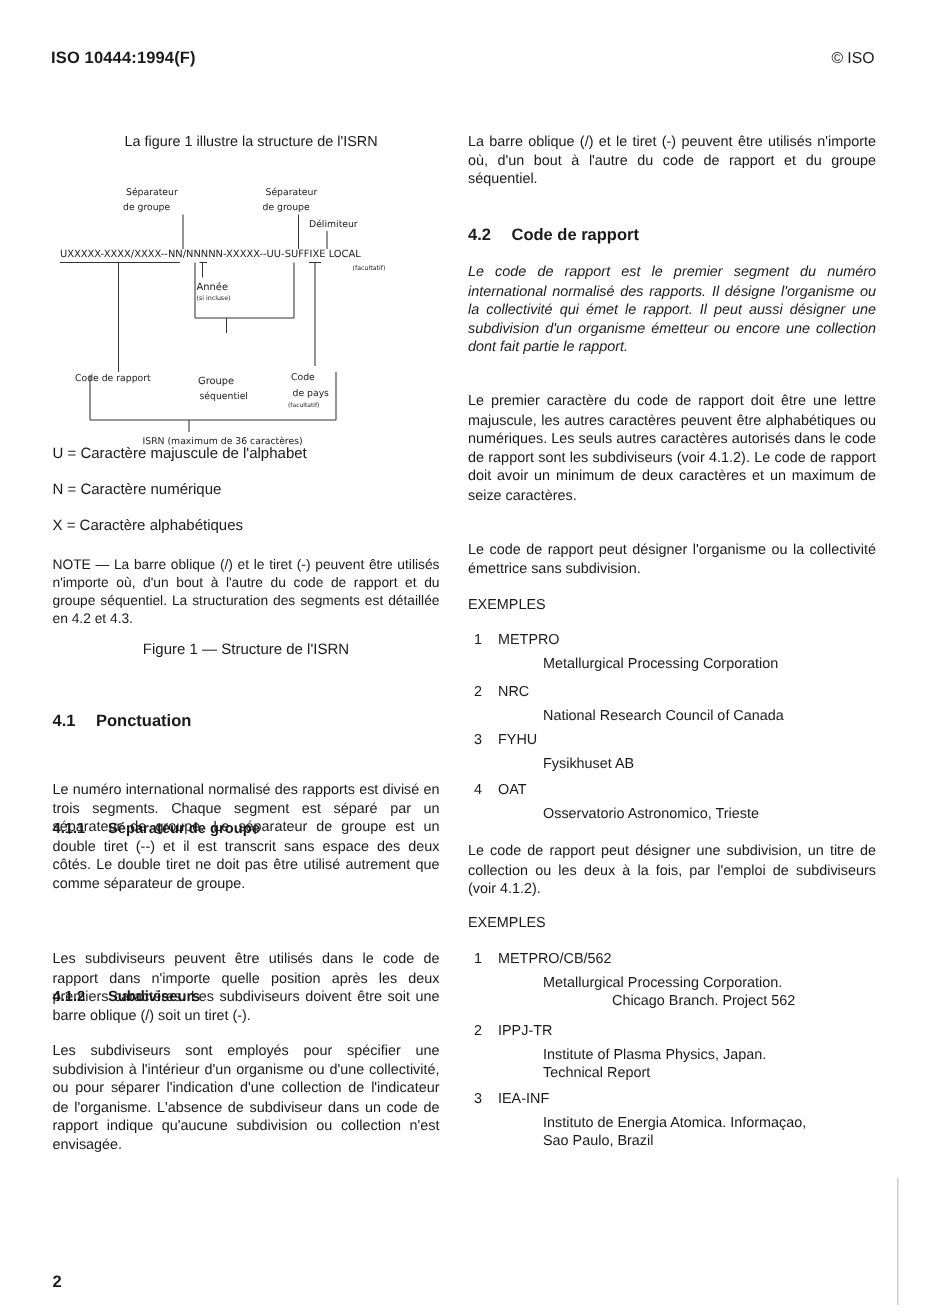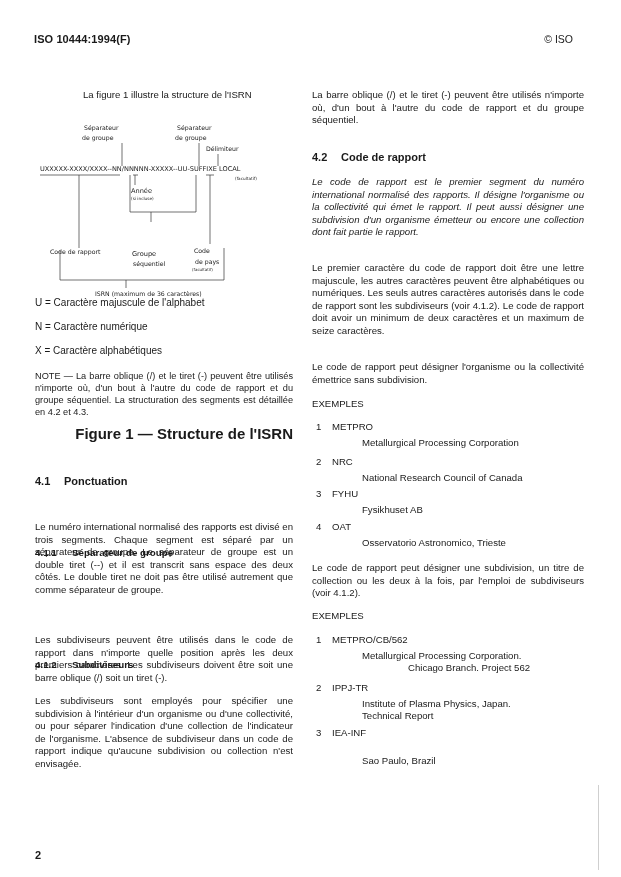--- a/index.html
+++ b/index.html
@@ -1,30 +1,30 @@
 <!DOCTYPE html>
 <html><head>
 <meta charset="utf-8">
 <style>
   html, body { margin:0; padding:0; background:#ffffff; }
   body { width:621px; height:877px; position:relative; overflow:hidden; color:#1a1a1a;
          font-family:"Liberation Sans", sans-serif; }
   .abs { position:absolute; }
   .hdr-left { left:34px; top:33px; font-weight:bold; font-size:11px; letter-spacing:0.1px; }
-  .hdr-right { right:48px; top:33px; font-size:10.5px; }
+  .hdr-right { right:38px; top:33px; font-size:10.5px; }
   .col { position:absolute; font-size:9.6px; line-height:12.6px; }
   .col-left { left:35px; width:258px; }
   .col-right { left:312px; width:272px; }
   .p { margin:0; text-align:justify; }
   .h2 { font-weight:bold; font-size:11px; }
   .h3 { font-weight:bold; font-size:9.8px; }
   .h2 .num, .h3 .num { display:inline-block; }
   .h2 .num { width:29px; }
   .h3 .num { width:37px;margin-top:47px; }
-  .fig-caption { font-weight:bold; font-size:15px; text-align:right; }
+  .fig-caption { font-weight:normal; font-size:10px; text-align:center; }
   .legend-line { font-size:10px; }
   .ex-item { position:absolute; font-size:9.6px; line-height:12.6px; }
   .ex-num { position:absolute; left:4px; }
   .ex-code { position:absolute; left:20px; }
   .ex-desc { position:absolute; left:50px; white-space:nowrap; }
   .diagram { position:absolute; left:20px; top:110px; width:270px; height:190px; }
   .diagram svg { width:270px; height:190px; }
   .dtext { font-family:"DejaVu Sans", sans-serif; fill:#222; }
   .page-num { left:35px; top:849px; font-weight:bold; font-size:11px; }
   .scan-mark { left:598px; top:785px; width:1px; height:85px; background:#cfcfcf; }
@@ -157,17 +157,18 @@
 </div>
 <div class="ex-item" style="left:312px; top:682px; width:280px; height:40px;">
   <span class="ex-num">2</span>
   <span class="ex-code">IPPJ-TR</span>
   <span class="ex-desc" style="top:16px;text-align:center;">Institute of Plasma Physics, Japan.</span>
   <span class="ex-desc" style="top:28px;">Technical Report</span>
 </div>
 <div class="ex-item" style="left:312px; top:727px; width:280px; height:40px;">
   <span class="ex-num">3</span>
   <span class="ex-code">IEA-INF</span>
+  <span class="ex-desc" style="top:16px;">Instituto de Energia Atomica. Informaçao,</span>
   <span class="ex-desc" style="top:28px;">Sao Paulo, Brazil</span>
 </div>
 
 <div class="abs page-num">2</div>
 <div class="abs scan-mark"></div>
 
 </body></html>

